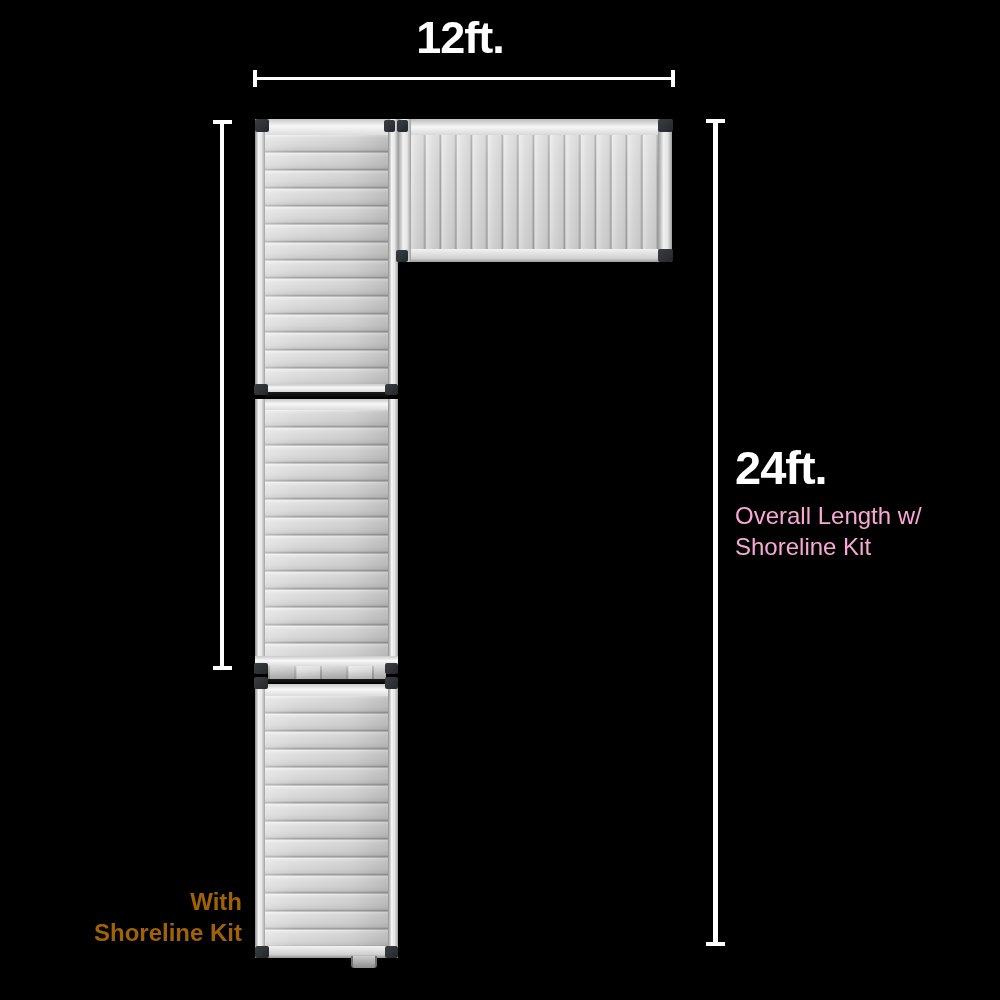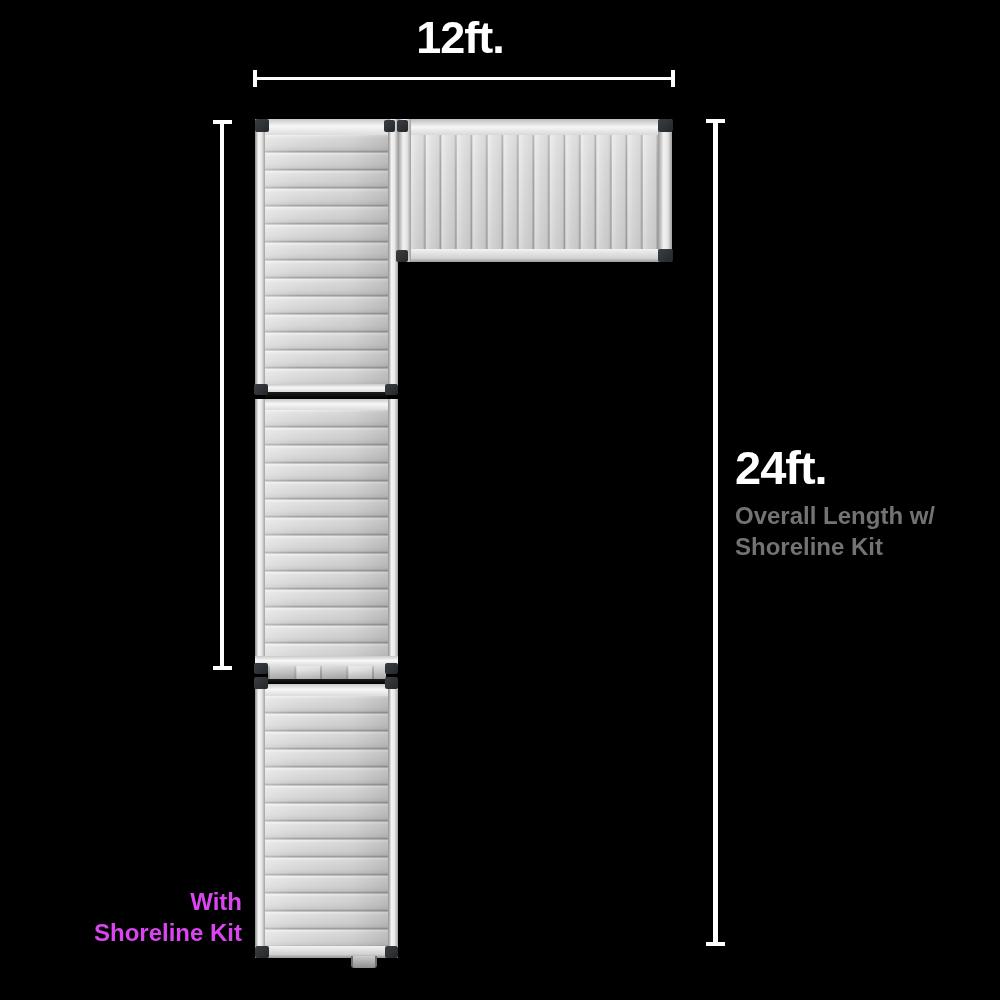--- a/index.html
+++ b/index.html
@@ -6,32 +6,32 @@
   .canvas{
     position:relative;width:1000px;height:1000px;background:#000000;
     font-family:"Liberation Sans",sans-serif;color:#ffffff;overflow:hidden;
   }
   
   .dim-label-lg{
     position:absolute;font-size:45px;font-weight:700;letter-spacing:-1px;
     color:#fff;white-space:nowrap;
   }
   .dim-caption{
-    position:absolute;font-size:24px;font-weight:700;line-height:31px;
-    color:#737373;white-space:nowrap;
+    position:absolute;font-size:24px;font-weight:400;line-height:31px;
+    color:#f9a8d4;white-space:nowrap;
   }
   .dim-line-h{position:absolute;background:#fff;height:3px;}
   .dim-line-v{position:absolute;background:#fff;width:4px;}
   .tick-v{position:absolute;background:#fff;width:4px;height:17px;top:-7px;}
   .tick-v.start{left:-2px;} .tick-v.end{right:-2px;}
   .tick-h{position:absolute;background:#fff;height:4px;width:19px;left:-7px;}
   .tick-h.start{top:-2px;} .tick-h.end{bottom:-2px;}
   .shore-label{
     position:absolute;font-size:24px;font-weight:700;line-height:31px;
-    text-align:right;color:#d946ef;
+    text-align:right;color:#a16207;
   }
   
   .v-section{position:absolute;left:255px;width:143px;}
   .rail-v{position:absolute;top:0;bottom:0;width:10px;
     background:linear-gradient(90deg,#8e8e8e 0%,#f4f4f4 35%,#e8e8e8 65%,#a2a2a2 100%);}
   .rail-v.left{left:0;} .rail-v.right{right:0;}
   .rail-h-cap{position:absolute;left:0;right:0;
     background:linear-gradient(180deg,#c9c9c9 0%,#f7f7f7 45%,#dcdcdc 100%);}
   .deck-h{position:absolute;left:10px;right:10px;
     background:

